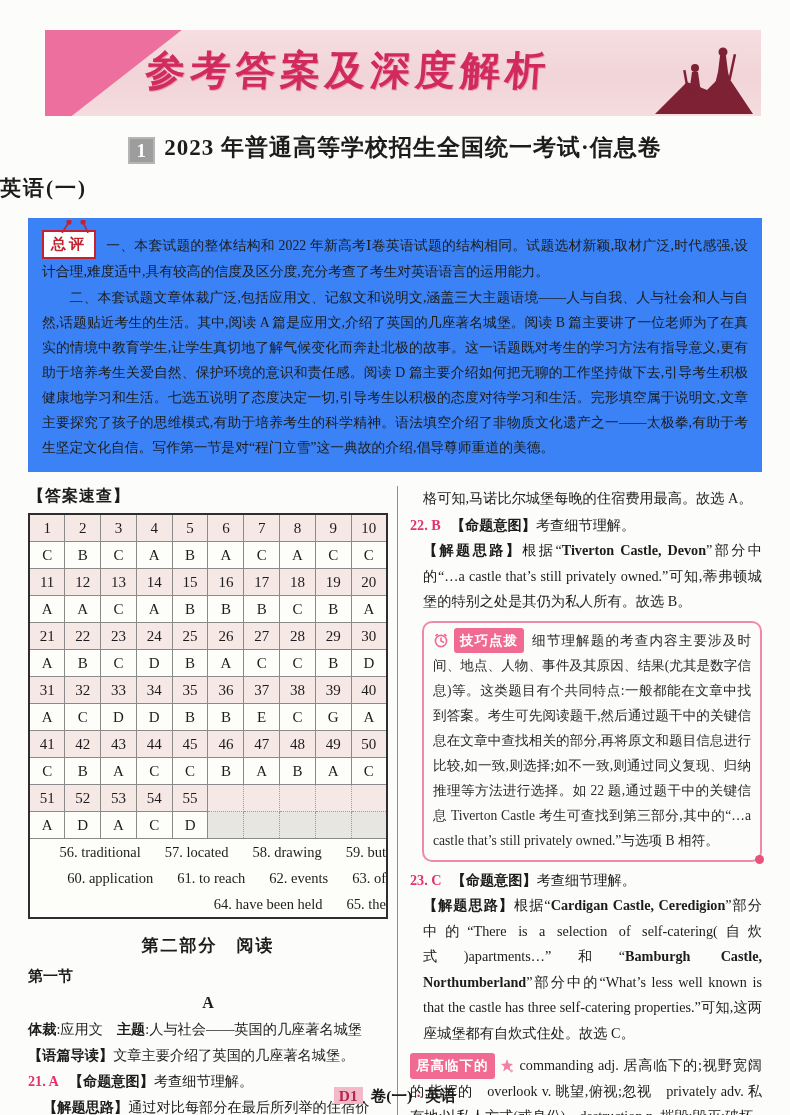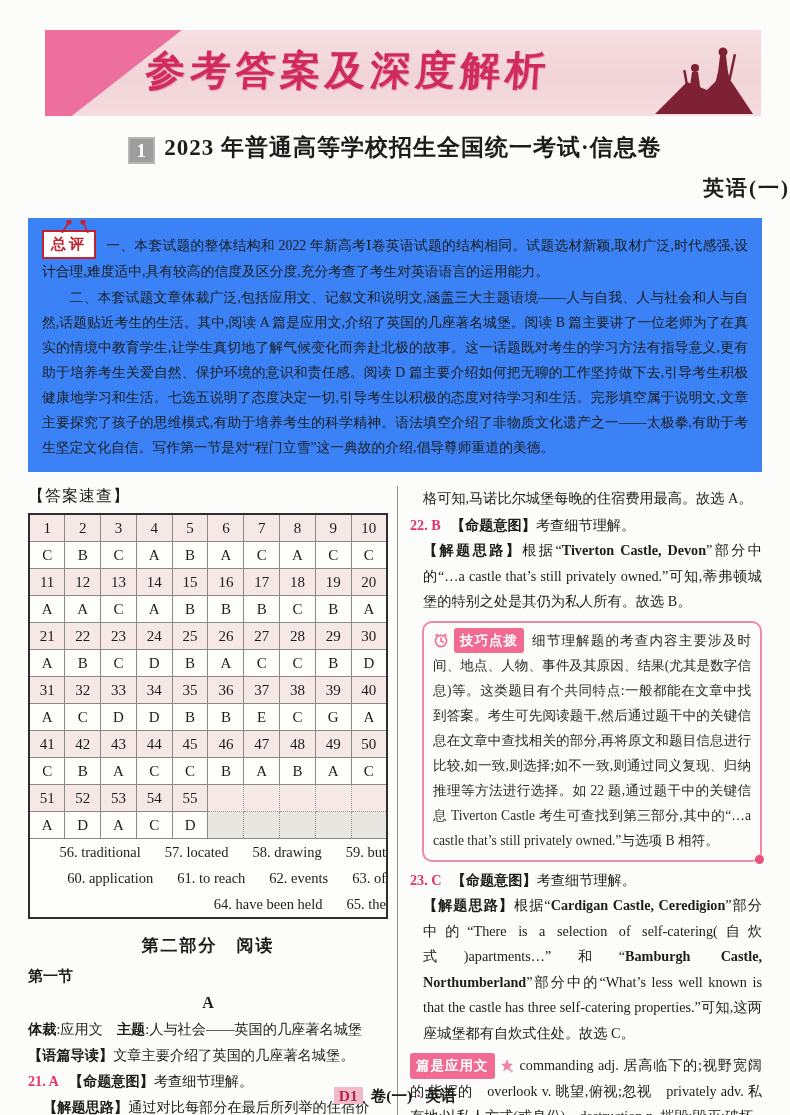--- a/index.html
+++ b/index.html
@@ -14,37 +14,37 @@
   .banner-title{position:absolute;left:0;right:110px;top:50%;transform:translateY(-54%) skewX(-4deg);
                 text-align:center;font-size:40px;font-weight:bold;color:#d02a5f;letter-spacing:5px;
                 text-shadow:1px 1px 0 rgba(208,42,95,.35);}
   .climbers{position:absolute;right:8px;bottom:2px;}
 
   
   .exam-row{margin-top:132px;text-align:center;font-size:23px;font-weight:bold;letter-spacing:1px;}
   .num-badge{display:inline-block;width:27px;height:27px;line-height:27px;background:#9d9d9d;
              color:#fff;font-size:19px;font-weight:bold;text-align:center;margin-right:9px;vertical-align:-2px;
              box-shadow:inset 0 0 0 2px #b5b5b5;}
-  .subject-row{margin-top:10px;text-align:right;font-size:21px;font-weight:bold;letter-spacing:2px;}
+  .subject-row{margin-top:10px;text-align:left;font-size:21px;font-weight:bold;letter-spacing:2px;}
 
   
   .review-box{margin:16px 28px 0;background:#3b82f6;padding:12px 14px 12px;font-size:13.8px;
               line-height:25px;text-align:justify;}
   .review-tag{position:relative;display:inline-block;border:2px solid #c2232e;background:#fff;
               color:#c2232e;font-weight:bold;font-size:15px;letter-spacing:3px;padding:0 7px;
               margin-right:10px;vertical-align:1px;}
   .review-tag svg{position:absolute;top:-12px;left:6px;}
   .review-p2{text-indent:2em;margin-top:1px;}
 
   
   .columns{display:flex;margin:14px 28px 0;align-items:stretch;}
   .col-left{width:360px;padding-right:9px;border-right:1px solid #8f8f8f;}
   .col-right{flex:1;padding-left:12px;font-size:14.2px;line-height:25.5px;text-align:justify;}
 
-  .quick-label{font-size:16px;font-weight:normal;letter-spacing:1px;}
+  .quick-label{font-size:16px;font-weight:bold;letter-spacing:1px;}
   table.answers{width:100%;border-collapse:collapse;border:2px solid #2e2e2e;margin-top:6px;
                 text-align:center;font-size:15px;}
   table.answers td{border:1px solid #8a8a8a;height:26px;width:10%;padding:0;background:#fdfdfa;}
   table.answers tr.num td{background:#f5e8e5;}
   table.answers td.shaded{background:#e7e6e1;border:1px dotted #9a9a9a;}
   td.words{padding:3px 8px 5px;text-align:right;background:#fdfdfa;font-size:14.5px;}
   .ans-line{line-height:26px;white-space:nowrap;}
   .ans-item{margin-right:24px;}
   .ans-item:last-child{margin-right:0;}
 
@@ -321,21 +321,21 @@
         </svg><span class="pill">技巧点拨</span><span>细节理解题的考查内容主要涉及时间、地点、人物、事件及其原因、结果(尤其是数字信息)等。这类题目有个共同特点:一般都能在文章中找到答案。考生可先阅读题干,然后通过题干中的关键信息在文章中查找相关的部分,再将原文和题目信息进行比较,如一致,则选择;如不一致,则通过同义复现、归纳推理等方法进行选择。如 22 题,通过题干中的关键信息 Tiverton Castle 考生可查找到第三部分,其中的“…a castle that’s still privately owned.”与选项 B 相符。</span>
         <span class="tip-dot"></span>
       </div>
 
       <div class="q-head">
         <span class="qnum">23. C</span><span class="blab">【命题意图】</span><span>考查细节理解。</span>
       </div>
       <div class="analysis-block"><span class="rb">【解题思路】</span><span>根据“</span><span class="rb">Cardigan Castle, Ceredigion</span><span>”部分中的“There is a selection of self-catering(自炊式)apartments…”和“</span><span class="rb">Bamburgh Castle, Northumberland</span><span>”部分中的“What’s less well known is that the castle has three self-catering properties.”可知,这两座城堡都有自炊式住处。故选 C。</span></div>
 
       <div class="vocab-block">
-        <span class="pill">篇是应用文</span><svg class="sparkle" width="14" height="14" viewBox="0 0 14 14">
+        <span class="pill">居高临下的</span><svg class="sparkle" width="14" height="14" viewBox="0 0 14 14">
             <g fill="#f06a92">
               <path d="M7 0 L8.6 4.6 L13 5 L9.6 7.8 L10.8 12.4 L7 9.8 L3.2 12.4 L4.4 7.8 L1 5 L5.4 4.6 Z" opacity="0.85"></path>
               <circle cx="11.5" cy="12" r="1.4" opacity="0.6"></circle>
             </g>
           </svg><span><span>commanding </span><span class="ri">adj.</span><span> 居高临下的;视野宽阔的,指挥的　overlook </span><span class="ri">v.</span><span> 眺望,俯视;忽视　privately </span><span class="ri">adv.</span><span> 私有地;以私人方式(或身份)　destruction </span><span class="ri">n.</span><span> 摧毁;毁灭;破坏</span></span>
       </div>
     </div>
   </div>
 
   <div class="footer">

